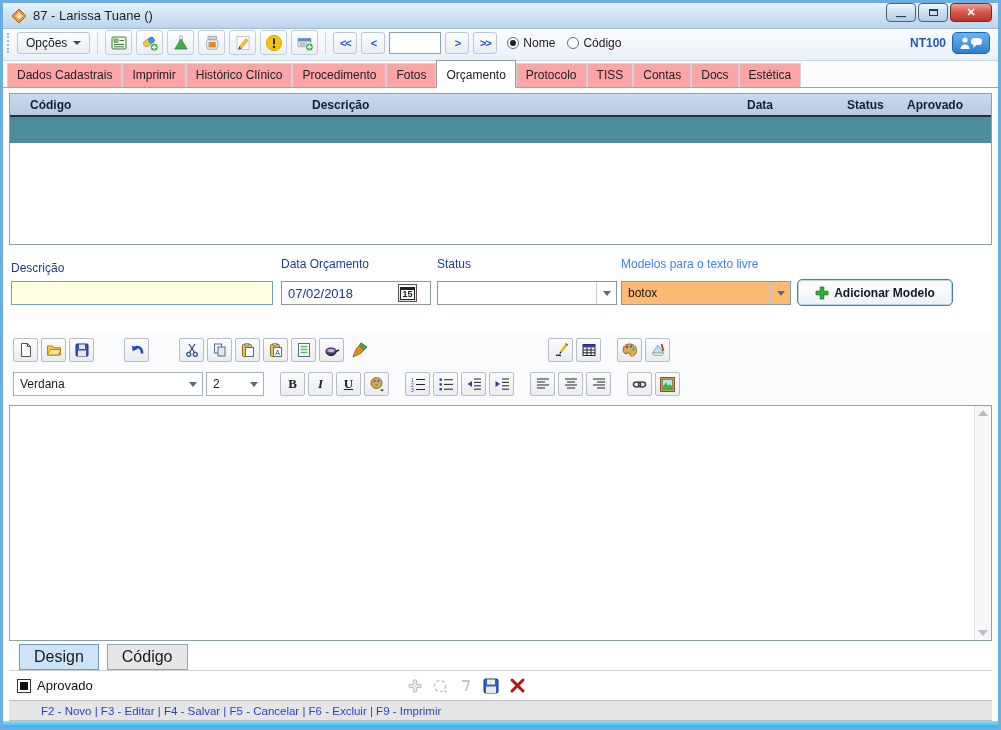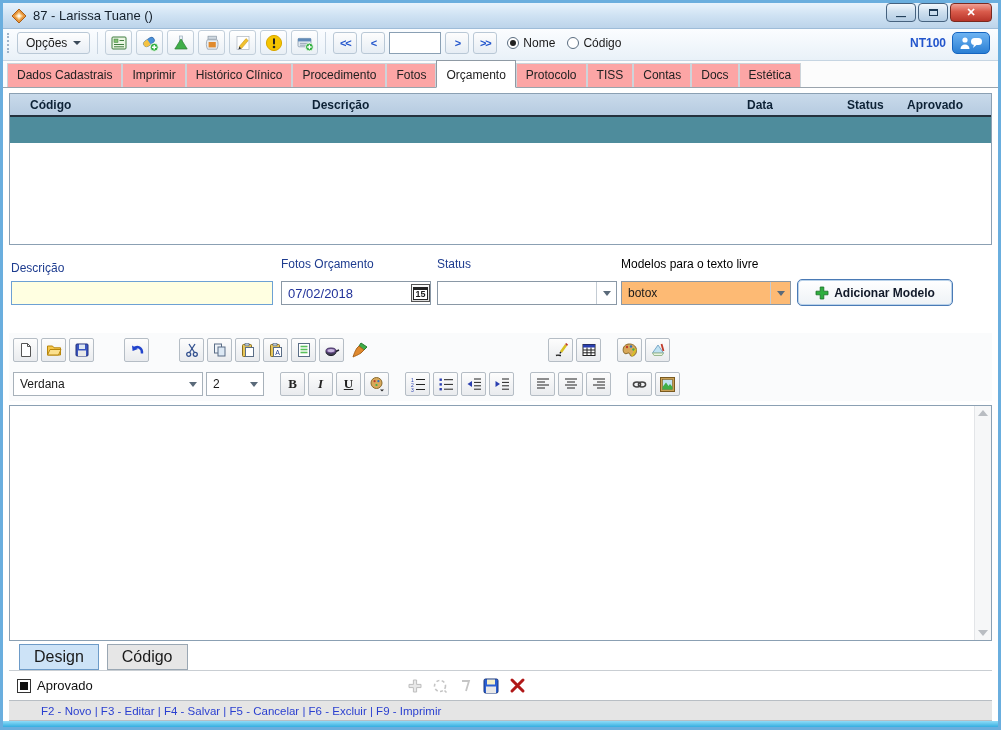--- a/index.html
+++ b/index.html
@@ -97,28 +97,28 @@
   .gh-codigo { width: 298px; padding-left: 20px; }
   .gh-descricao { width: 435px; }
   .gh-data { width: 100px; }
   .gh-status { width: 60px; }
   .gh-aprovado { flex: 1; }
   .grid-selected-row { height: 26px; background: #4e8c9c; cursor: pointer; }
 
   
   .form-section { flex: 0 0 66px; margin-top: 10px; position: relative; }
   .f-label { position: absolute; top: 2px; font-size: 12px; color: #1e3c8f; }
-  .f-label.bright { color: #000000; }
+  .f-label.bright { color: #3b82f6; }
   .lbl-descricao { left: 2px; top: 6px; }
   .lbl-data { left: 272px; }
   .lbl-status { left: 428px; }
   .lbl-modelos { left: 612px; }
   .f-field { position: absolute; top: 26px; height: 24px; }
   .input-cream { left: 2px; width: 262px; border: 1px solid #6da1d4; background: #ffffe1; padding: 2px 5px; font-size: 12px; }
-  .date-field { left: 272px; width: 150px; border: 1px solid #8a98a6; background: #fff; display: flex; align-items: center; padding: 0 0 0 6px; }
+  .date-field { left: 272px; width: 150px; border: 1px solid #8a98a6; background: #fff; display: flex; align-items: center; padding: 0 13px 0 6px; }
   .date-text { color: #22339a; flex: 1; font-size: 13px; }
   .cal-btn { width: 19px; height: 18px; border: 1px solid #555; background: linear-gradient(#fdfdfd, #dcdcdc); display: flex; align-items: center; justify-content: center; cursor: pointer; }
   .cal-glyph { font-size: 9px; font-weight: bold; border: 1px solid #222; border-top: 3px solid #222; padding: 0 1px; line-height: 9px; background: #fff; }
   .combo { border: 1px solid #8a98a6; background: #fff; display: flex; align-items: center; padding-left: 6px; cursor: pointer; }
   .combo .chev-box { margin-left: auto; width: 20px; height: 100%; display: flex; align-items: center; justify-content: center; border-left: 1px solid #c4ccd4; }
   .chev { width: 0; height: 0; border-left: 4px solid transparent; border-right: 4px solid transparent; border-top: 5px solid #5a6a7a; }
   .combo-status { left: 428px; width: 180px; }
   .combo-modelos { left: 612px; width: 170px; background: #fdba74; }
   .add-model-btn {
     left: 788px; width: 156px; height: 27px; top: 24px;
@@ -319,21 +319,21 @@
         <div class="gh-cell gh-status">Status</div>
         <div class="gh-cell gh-aprovado">Aprovado</div>
       </div>
       <div class="grid-selected-row"></div>
     </div>
 
     <div class="form-section">
       <span class="f-label lbl-descricao">Descrição</span>
       <input class="f-field input-cream" value="" style="">
 
-      <span class="f-label lbl-data">Fotos Orçamento</span>
+      <span class="f-label lbl-data">Data Orçamento</span>
       <div class="f-field date-field">
         <span class="date-text">07/02/2018</span>
         <span class="cal-btn">
           <span class="cal-glyph">15</span>
         </span>
       </div>
 
       <span class="f-label lbl-status">Status</span>
       <div class="f-field combo combo-status">
         <span></span>

